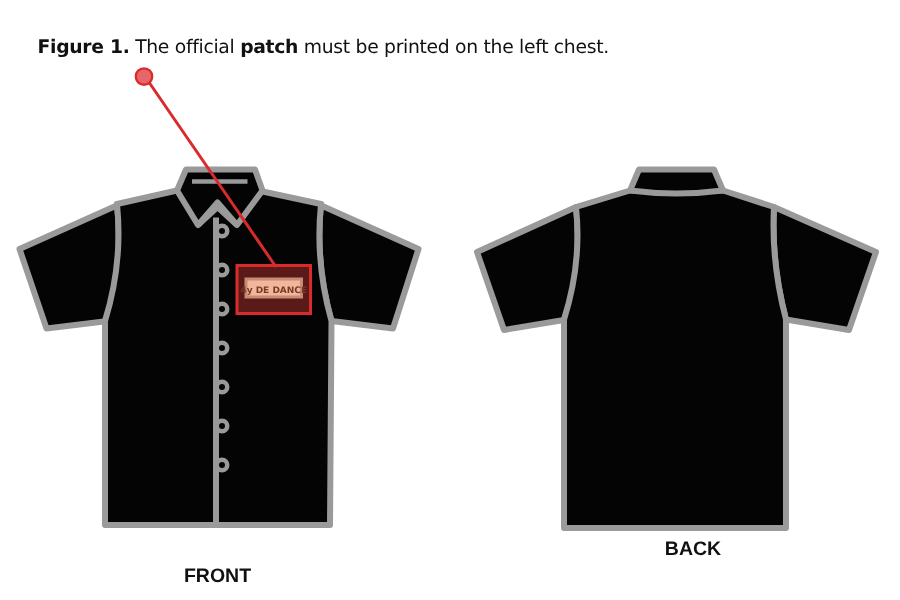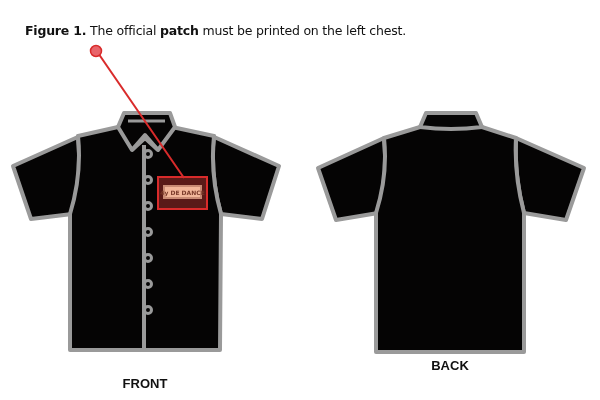--- a/index.html
+++ b/index.html
@@ -55,13 +55,13 @@
 
   <g stroke="#9a9a9a" stroke-width="4" stroke-linejoin="round" fill="#050404">
     <path d="M384,138 L318,168 L336,220 L378,213 Q388,175 384,138 Z"></path>
     <path d="M516,138 L584,168 L566,220 L524,213 Q514,175 516,138 Z"></path>
     <path d="M376,352 L376,213 Q388,175 384,138 L420,127 L482,127 L516,138 Q514,175 524,213 L524,352 Z"></path>
     <path d="M420,127 L426,113 L476,113 L482,127 Q451,131 420,127 Z"></path>
   </g>
 </svg>
 
 <div class="label" style="left:105px; top:358px;margin-top:18px;">FRONT</div>
-<div class="label" style="left:410px; top:358px;">BACK</div>
+<div class="label" style="left:422px; top:358px;">BACK</div>
 
 </body></html>

